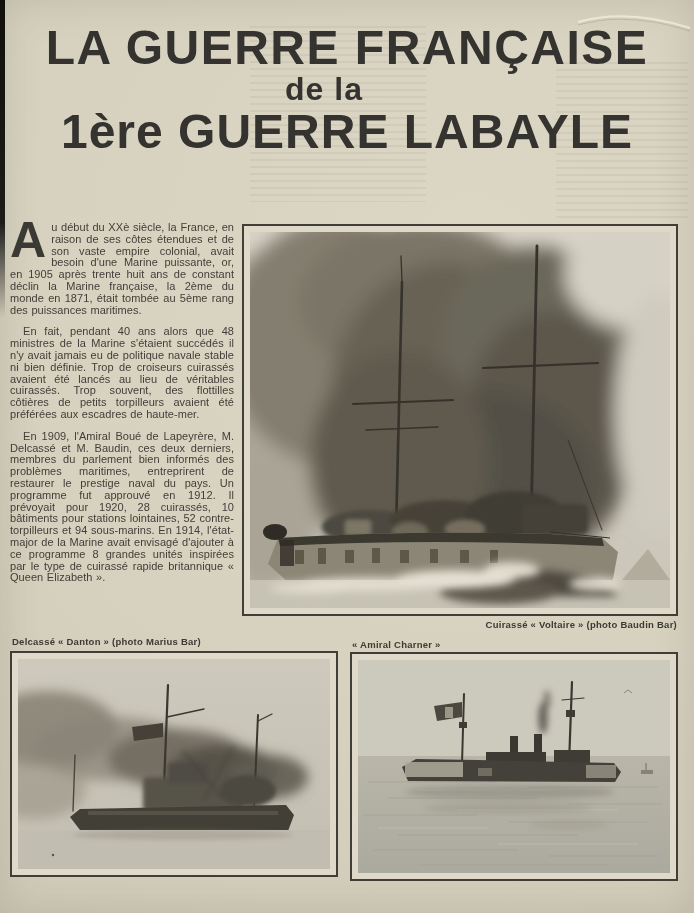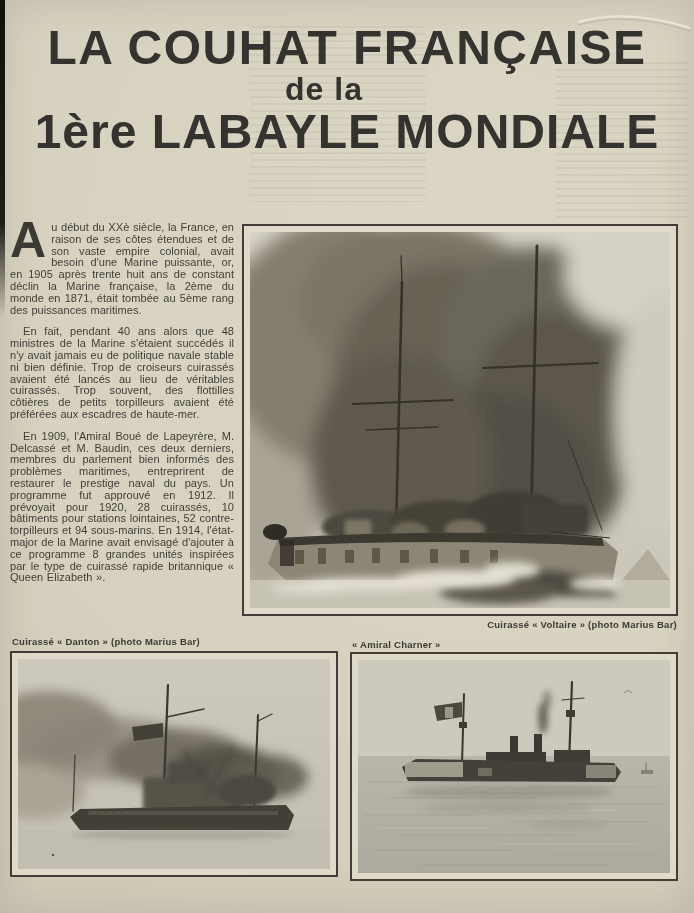--- a/index.html
+++ b/index.html
@@ -79,23 +79,23 @@
   <div class="edge-left"></div>
 
   <svg class="crease" viewBox="0 0 120 64">
     <path d="M6,20 Q55,6 118,26" fill="none" stroke="rgba(248,244,230,.65)" stroke-width="2.2"></path>
     <path d="M6,23 Q55,9 118,29" fill="none" stroke="rgba(120,114,96,.25)" stroke-width="1.2"></path>
   </svg>
 
   <div class="bleed bleed-1"></div>
   <div class="bleed bleed-2"></div>
 
-  <div class="title title-1">LA COUHAT FRANÇAISE</div>
+  <div class="title title-1">LA GUERRE FRANÇAISE</div>
   <div class="title title-2">de la</div>
-  <div class="title title-3">1ère LABAYLE MONDIALE</div>
+  <div class="title title-3">1ère GUERRE LABAYLE</div>
 
   <div class="column">
     <p><span class="dropcap">A</span><span>u début du XXè siècle, la France, en raison de ses côtes étendues et de son vaste empire colonial, avait besoin d'une Marine puissante, or, en 1905 après trente huit ans de constant déclin la Marine française, la 2ème du monde en 1871, était tombée au 5ème rang des puissances maritimes.</span></p>
     <p class="indent">En fait, pendant 40 ans alors que 48 ministres de la Marine s'étaient succédés il n'y avait jamais eu de politique navale stable ni bien définie. Trop de croiseurs cuirassés avaient été lancés au lieu de véritables cuirassés. Trop souvent, des flottilles côtières de petits torpilleurs avaient été préférées aux escadres de haute-mer.</p>
     <p class="indent">En 1909, l'Amiral Boué de Lapeyrère, M. Delcassé et M. Baudin, ces deux derniers, membres du parlement bien informés des problèmes maritimes, entreprirent de restaurer le prestige naval du pays. Un programme fut approuvé en 1912. Il prévoyait pour 1920, 28 cuirassés, 10 bâtiments pour stations lointaines, 52 contre-torpilleurs et 94 sous-marins. En 1914, l'état-major de la Marine avait envisagé d'ajouter à ce programme 8 grandes unités inspirées par le type de cuirassé rapide britannique « Queen Elizabeth ».</p>
   </div>
 
   <figure class="fig-voltaire">
     <svg viewBox="0 0 420 376" preserveAspectRatio="none">
       <defs>
@@ -167,23 +167,23 @@
       </g>
       <g filter="url(#vB4)" fill="#e4e0d3">
         <ellipse cx="205" cy="347" rx="60" ry="9"></ellipse>
         <ellipse cx="120" cy="352" rx="70" ry="7" opacity=".9"></ellipse>
         <ellipse cx="262" cy="338" rx="28" ry="8" opacity=".95"></ellipse>
         <ellipse cx="345" cy="352" rx="26" ry="7" opacity=".9"></ellipse>
         <ellipse cx="60" cy="356" rx="40" ry="6" opacity=".8"></ellipse>
       </g>
     </svg>
   </figure>
-  <div class="caption cap-voltaire">Cuirassé « Voltaire » (photo Marius Bar)</div>
-
-  <div class="caption cap-danton">Cuirassé « Danton » (photo Marius Bar)</div>
+  <div class="caption cap-voltaire">Cuirassé « Voltaire » (photo Baudin Bar)</div>
+
+  <div class="caption cap-danton">Delcassé « Danton » (photo Marius Bar)</div>
   <figure class="fig-danton">
     <svg viewBox="0 0 312 210" preserveAspectRatio="none">
       <defs>
         <linearGradient id="dSky" x1="0" y1="0" x2="0" y2="1">
           <stop offset="0" stop-color="#cdc9bc"></stop>
             <stop offset="1" stop-color="#c2beb1"></stop>
         </linearGradient>
         <filter id="dB6" x="-60%" y="-60%" width="220%" height="220%">
             <feGaussianBlur stdDeviation="6"></feGaussianBlur>
           </filter>

